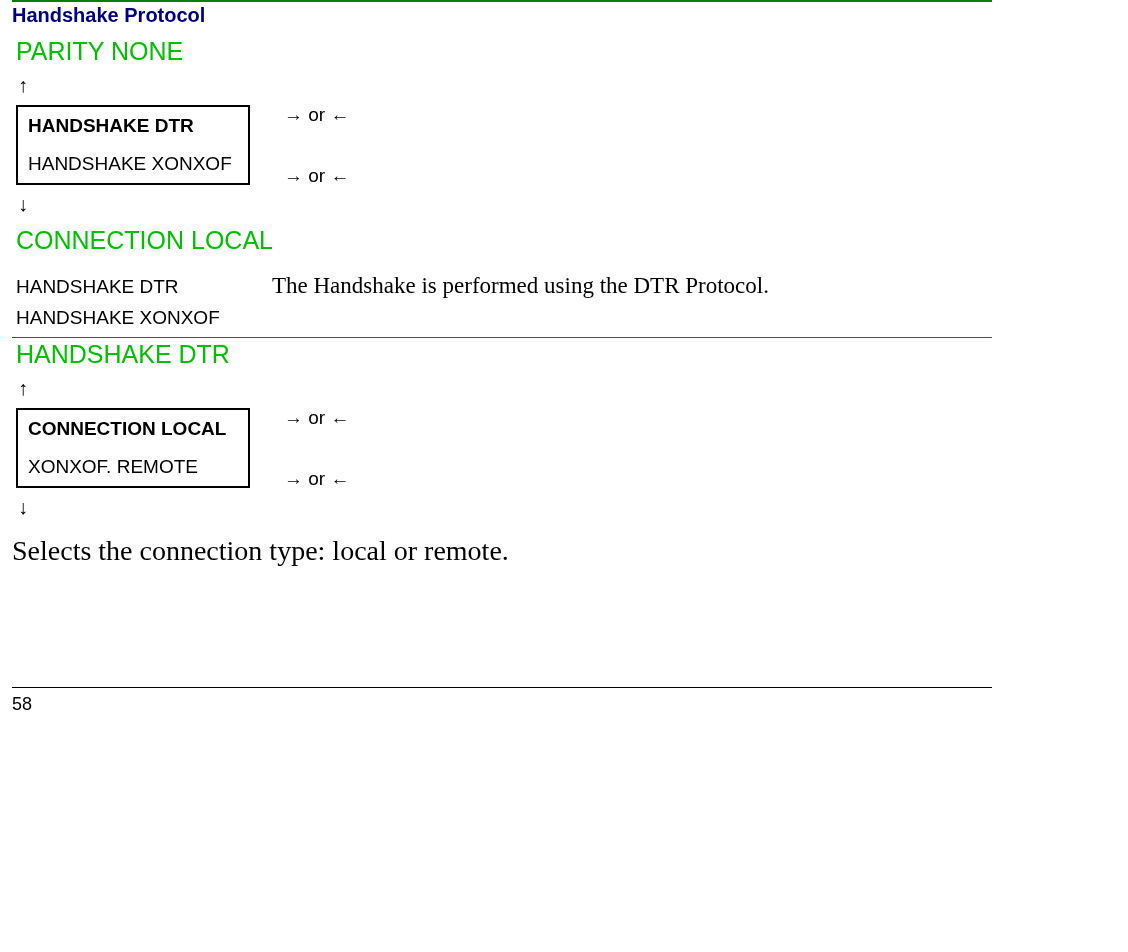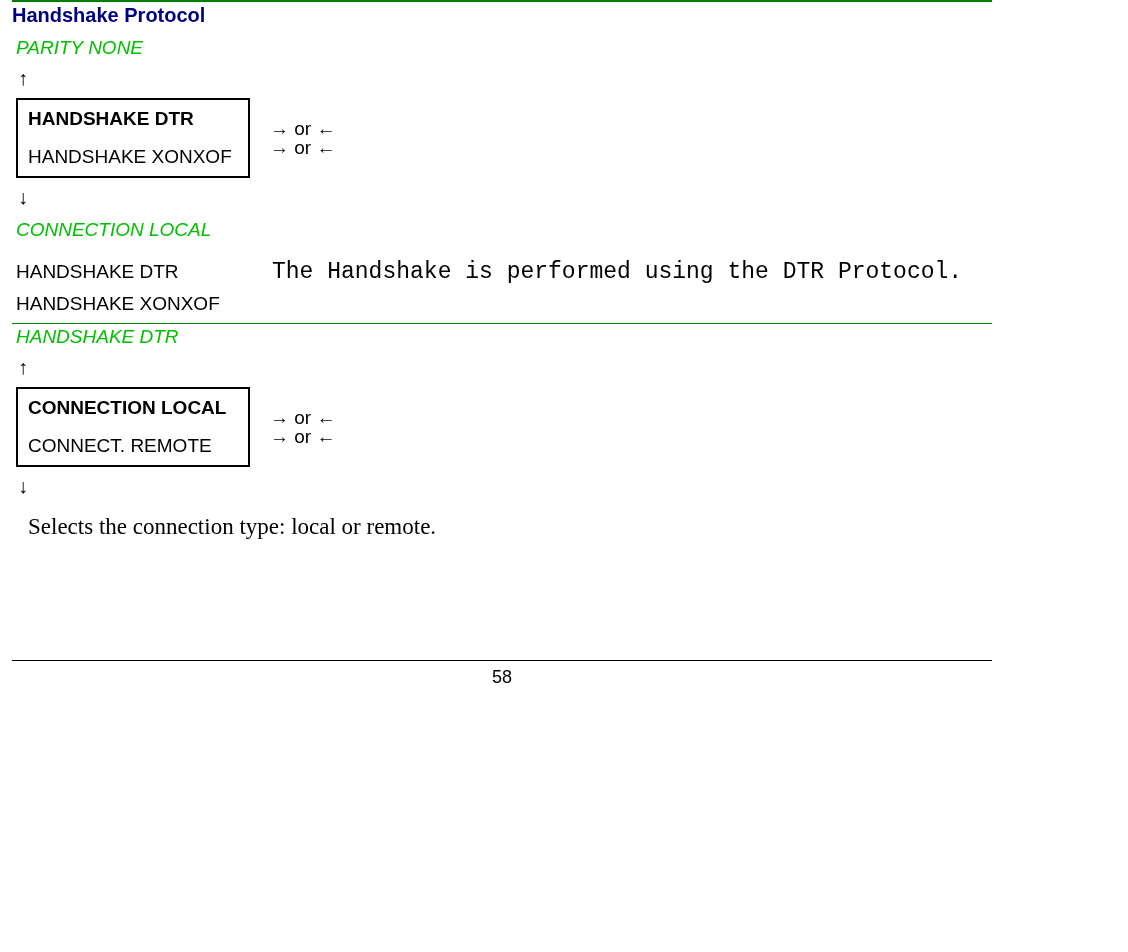--- a/index.html
+++ b/index.html
@@ -24,24 +24,23 @@
     border-top: 1px solid #008000;
     margin: 4px 0 2px 0;
   }
   .section-title {
     font-size: 20px;
     font-weight: bold;
     color: #000080;
     margin: 2px 0 8px 0;
   }
   .green-label {
-    font-size: 19px;
+    font-size: 25px;
     color: #00C000;
     margin: 10px 0 8px 4px;
-    font-style: italic;
   }
   .arrow-v {
     font-size: 20px;
     margin: 4px 0 8px 6px;
   }
   .menu-block {
     display: flex;
     align-items: stretch;
     margin: 4px 0 8px 4px;
   }
@@ -50,61 +49,61 @@
     width: 234px;
   }
   .menu-row {
     padding: 8px 10px;
     font-size: 19px;
   }
   .menu-row.bold { font-weight: bold; }
   .menu-arrows {
     display: flex;
     flex-direction: column;
-    justify-content: center;
-    padding-left: 20px;
+    justify-content: space-between;
+    padding-left: 34px;
   }
   .arrow-h {
     font-size: 19px;
     white-space: nowrap;
     line-height: 1;
   }
   .desc-table {
     margin: 18px 0 6px 4px;
   }
   .desc-row {
     display: flex;
     margin-bottom: 8px;
     align-items: baseline;
   }
   .desc-label {
     font-size: 19px;
     width: 256px;
     flex: 0 0 256px;
   }
   .desc-text {
-    font-family: Liberation Mono, monospace;
+    font-family: Liberation Serif, serif;
     font-size: 23px;
   }
   .body-text {
     font-family: "Times New Roman", Times, serif;
-    font-size: 23px;
-    margin: 16px 0 10px 16px;
+    font-size: 28px;
+    margin: 16px 0 10px 0;
   }
   .footer {
     position: relative;
     margin-top: 120px;
   }
   .footer-rule {
     border: none;
     border-top: 1px solid #000;
     margin: 0;
   }
   .page-number {
-    text-align: center;
+    text-align: left;
     font-size: 18px;
     margin-top: 6px;
   }
 </style>
 </head>
 <body>
 
 <div class="page">
 
   <hr class="section-rule">
@@ -139,21 +138,21 @@
   </div>
 
   <hr class="section-rule-thin">
 
   <div class="green-label" style="margin-top:2px;">HANDSHAKE DTR</div>
   <div class="arrow-v">↑</div>
 
   <div class="menu-block">
     <div class="menu-box">
       <div class="menu-row bold">CONNECTION LOCAL</div>
-      <div class="menu-row">CONNECT. REMOTE</div>
+      <div class="menu-row">XONXOF. REMOTE</div>
     </div>
     <div class="menu-arrows">
       <div class="arrow-h">→ or ←</div>
       <div class="arrow-h">→ or ←</div>
     </div>
   </div>
 
   <div class="arrow-v">↓</div>
 
   <div class="body-text">Selects the connection type: local or remote.</div>

